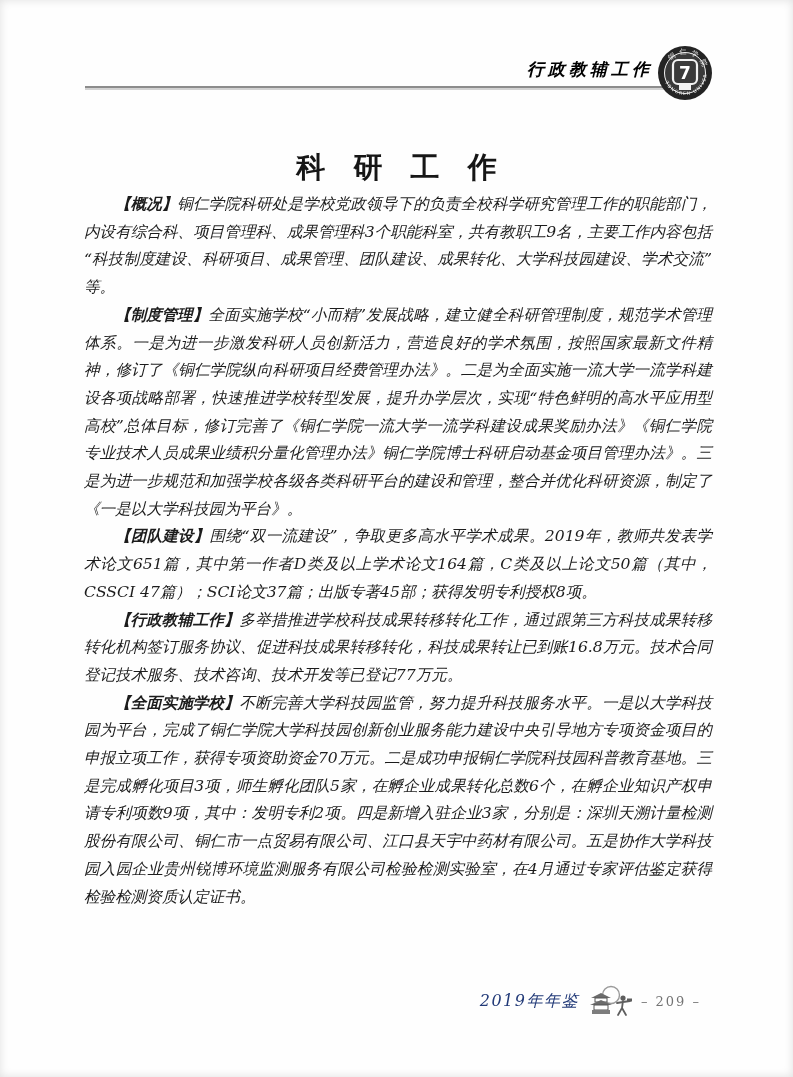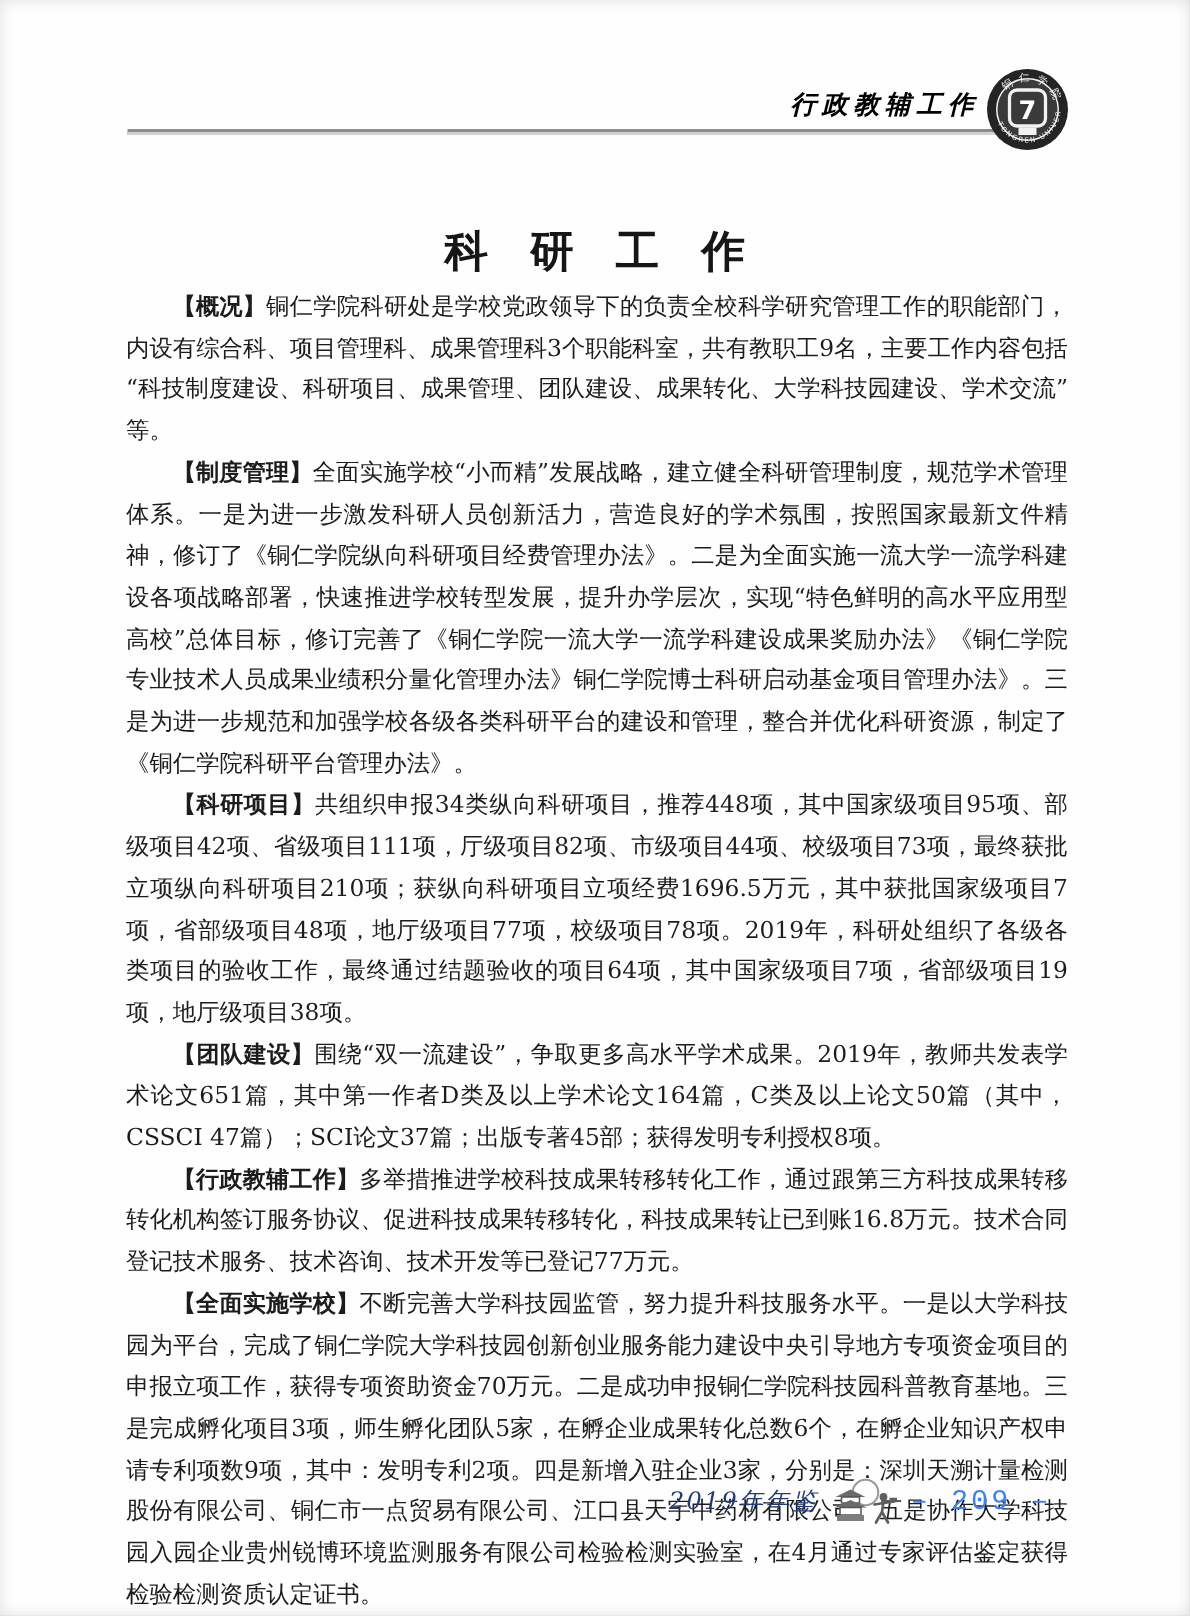--- a/index.html
+++ b/index.html
@@ -23,41 +23,41 @@
   .seal { position:absolute; top:45px; left:657px; width:56px; height:56px; }
 
   
   .page-title {
     position:absolute; top:129px; left:0; width:100%; text-align:center;
     font-size:29px; font-weight:700; letter-spacing:9px; text-indent:9px;
     color:#161616;
   }
 
   
-  .content { position:absolute; top:191px; left:84px; width:628px; }
+  .content { position:absolute; top:191px; left:84px; width:628px;font-style:italic; }
   .content p {
     margin:0; text-indent:2em; text-align:justify;
     font-size:15.6px; line-height:27.7px; color:#1c1c1c;
   }
   .para-label {
     font-weight:700; font-family:"DejaVu Sans","Liberation Sans",sans-serif;
     font-size:15.4px;
   }
 
   
   .footer {
     position:absolute; top:983px; right:92px; height:36px;
     display:flex; align-items:center; gap:8px;
   }
   .footer-year {
     color:#223a78; font-style:italic; font-weight:400; font-size:16px;
     letter-spacing:1.5px; white-space:nowrap;
   }
   .footer-icon { width:46px; height:34px; }
-  .footer-page { font-size:19px; letter-spacing:2px; color:#3b82f6; white-space:nowrap;font-family:Liberation Mono, monospace; }
+  .footer-page { font-size:13px; letter-spacing:2px; color:#737373; white-space:nowrap; }
 </style>
 </head>
 <body>
 
 <div class="page">
 
   <div class="header-label">行政教辅工作</div>
   <div class="header-rule"></div>
 
   <svg class="seal" viewBox="0 0 56 56" aria-hidden="true">
@@ -75,22 +75,21 @@
     <rect x="22" y="40" width="12" height="5" fill="#f2f2f2"></rect>
     <text font-size="4.6" fill="#f2f2f2" font-family="'DejaVu Sans',sans-serif" letter-spacing="1.2">
       <textPath href="#arcBottom" startOffset="14%">TONGREN UNIVERSITY</textPath>
     </text>
   </svg>
 
   <h1 class="page-title">科 研 工 作</h1>
 
   <div class="content">
     <p><span class="para-label">【概况】</span><span>铜仁学院科研处是学校党政领导下的负责全校科学研究管理工作的职能部门，内设有综合科、项目管理科、成果管理科3个职能科室，共有教职工9名，主要工作内容包括“科技制度建设、科研项目、成果管理、团队建设、成果转化、大学科技园建设、学术交流”等。</span></p>
-    <p><span class="para-label">【制度管理】</span><span>全面实施学校“小而精”发展战略，建立健全科研管理制度，规范学术管理体系。一是为进一步激发科研人员创新活力，营造良好的学术氛围，按照国家最新文件精神，修订了《铜仁学院纵向科研项目经费管理办法》。二是为全面实施一流大学一流学科建设各项战略部署，快速推进学校转型发展，提升办学层次，实现“特色鲜明的高水平应用型高校”总体目标，修订完善了《铜仁学院一流大学一流学科建设成果奖励办法》《铜仁学院专业技术人员成果业绩积分量化管理办法》铜仁学院博士科研启动基金项目管理办法》。三是为进一步规范和加强学校各级各类科研平台的建设和管理，整合并优化科研资源，制定了《铜仁学院科研平台管理办法》。</span></p>
-    <p><span class="para-label">【科研项目】</span><span>共组织申报34类纵向科研项目，推荐448项，其中国家级项目95项、部级项目42项、省级项目111项，厅级项目82项、市级项目44项、校级项目73项，最终获批立项纵向科研项目210项；获纵向科研项目立项经费1696.5万元，其中获批国家级项目7项，省部级项目48项，地厅级项目77项，校级项目78项。2019年，科研处组织了各级各类项目的验收工作，最终通过结题验收的项目64项，其中国家级项目7项，省部级项目19项，地厅级项目38项。</span></p>
+    <p><span class="para-label">【制度管理】</span><span>全面实施学校“小而精”发展战略，建立健全科研管理制度，规范学术管理体系。一是为进一步激发科研人员创新活力，营造良好的学术氛围，按照国家最新文件精神，修订了《铜仁学院纵向科研项目经费管理办法》。二是为全面实施一流大学一流学科建设各项战略部署，快速推进学校转型发展，提升办学层次，实现“特色鲜明的高水平应用型高校”总体目标，修订完善了《铜仁学院一流大学一流学科建设成果奖励办法》《铜仁学院专业技术人员成果业绩积分量化管理办法》铜仁学院博士科研启动基金项目管理办法》。三是为进一步规范和加强学校各级各类科研平台的建设和管理，整合并优化科研资源，制定了《一是以大学科技园为平台》。</span></p>
     <p><span class="para-label">【团队建设】</span><span>围绕“双一流建设”，争取更多高水平学术成果。2019年，教师共发表学术论文651篇，其中第一作者D类及以上学术论文164篇，C类及以上论文50篇（其中，CSSCI 47篇）；SCI论文37篇；出版专著45部；获得发明专利授权8项。</span></p>
     <p><span class="para-label">【行政教辅工作】</span><span>多举措推进学校科技成果转移转化工作，通过跟第三方科技成果转移转化机构签订服务协议、促进科技成果转移转化，科技成果转让已到账16.8万元。技术合同登记技术服务、技术咨询、技术开发等已登记77万元。</span></p>
     <p><span class="para-label">【全面实施学校】</span><span>不断完善大学科技园监管，努力提升科技服务水平。一是以大学科技园为平台，完成了铜仁学院大学科技园创新创业服务能力建设中央引导地方专项资金项目的申报立项工作，获得专项资助资金70万元。二是成功申报铜仁学院科技园科普教育基地。三是完成孵化项目3项，师生孵化团队5家，在孵企业成果转化总数6个，在孵企业知识产权申请专利项数9项，其中：发明专利2项。四是新增入驻企业3家，分别是：深圳天溯计量检测股份有限公司、铜仁市一点贸易有限公司、江口县天宇中药材有限公司。五是协作大学科技园入园企业贵州锐博环境监测服务有限公司检验检测实验室，在4月通过专家评估鉴定获得检验检测资质认定证书。</span></p>
 
   </div>
 
   <div class="footer">
     <span class="footer-year">2019年年鉴</span>
     <svg class="footer-icon" viewBox="0 0 46 34" aria-hidden="true">
       <circle cx="24" cy="11" r="8.5" fill="none" stroke="#9a9a9a" stroke-width="1.4"></circle>

